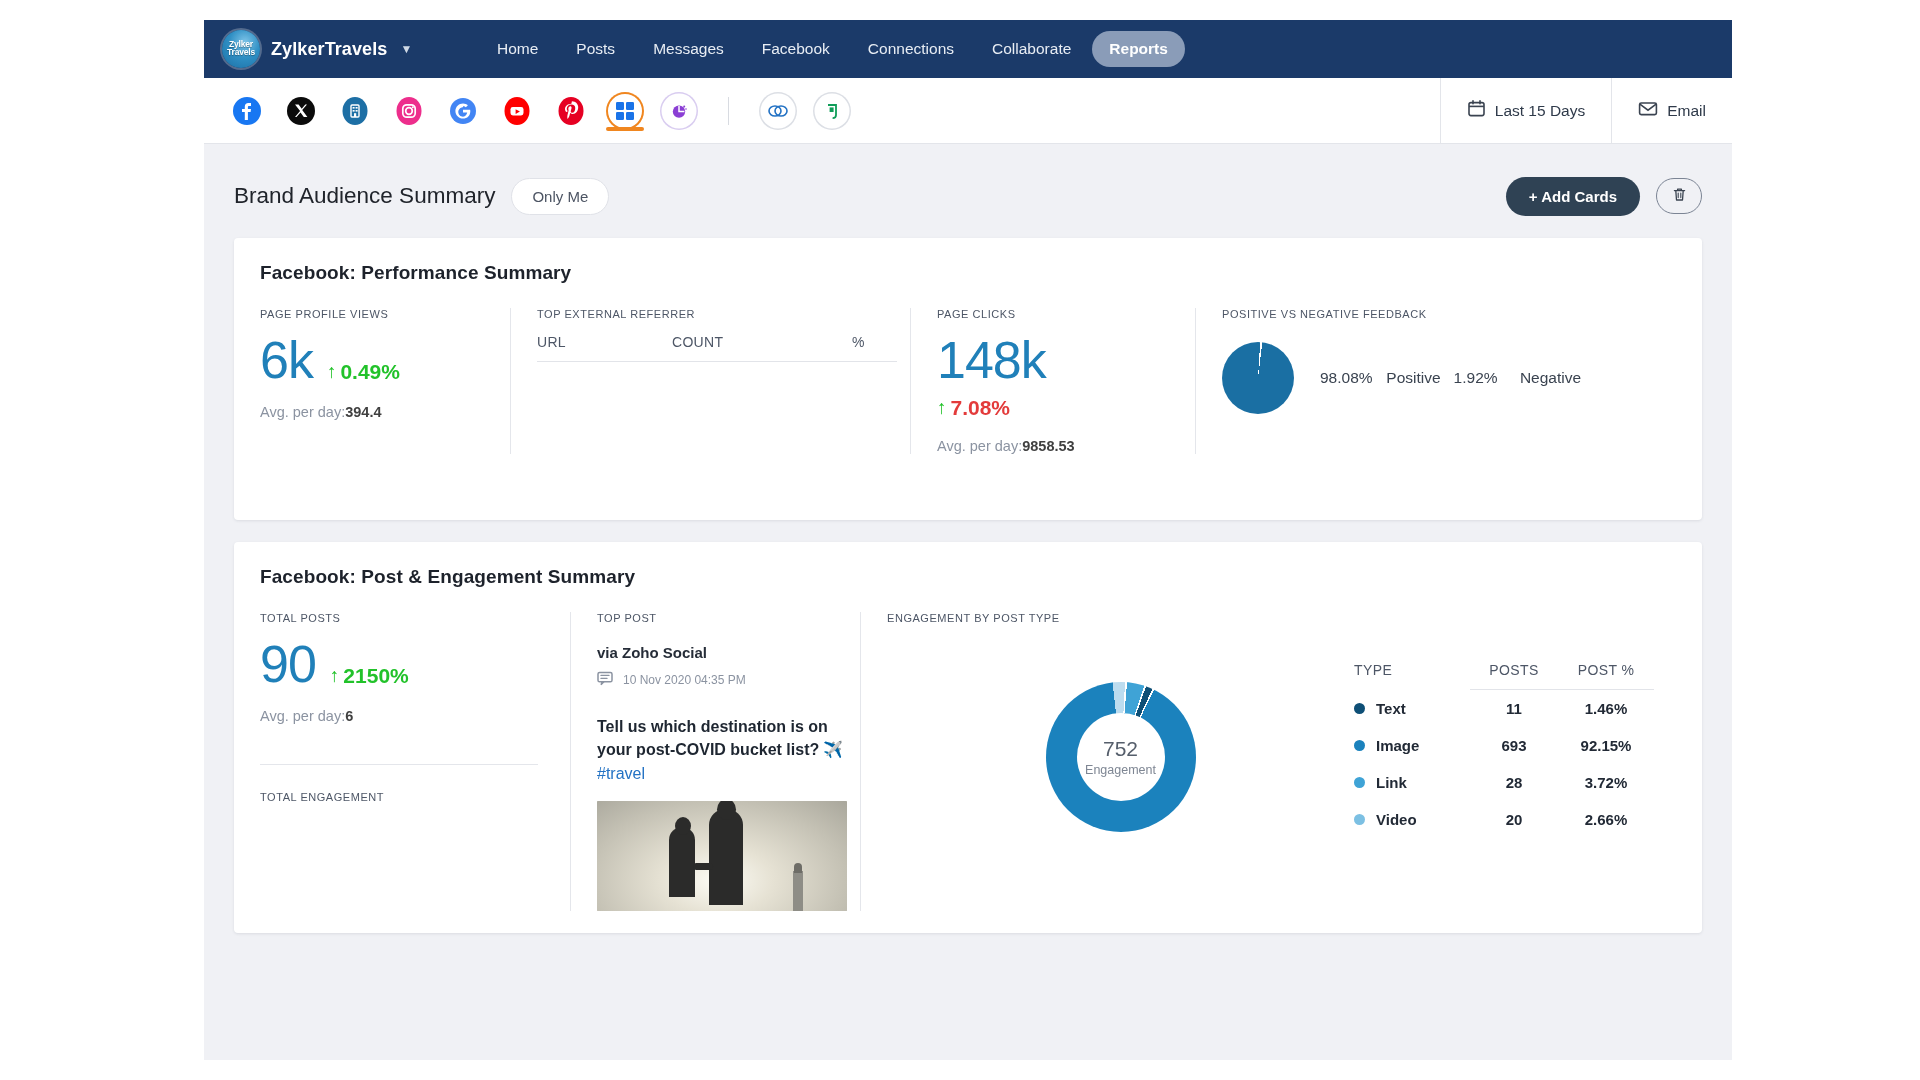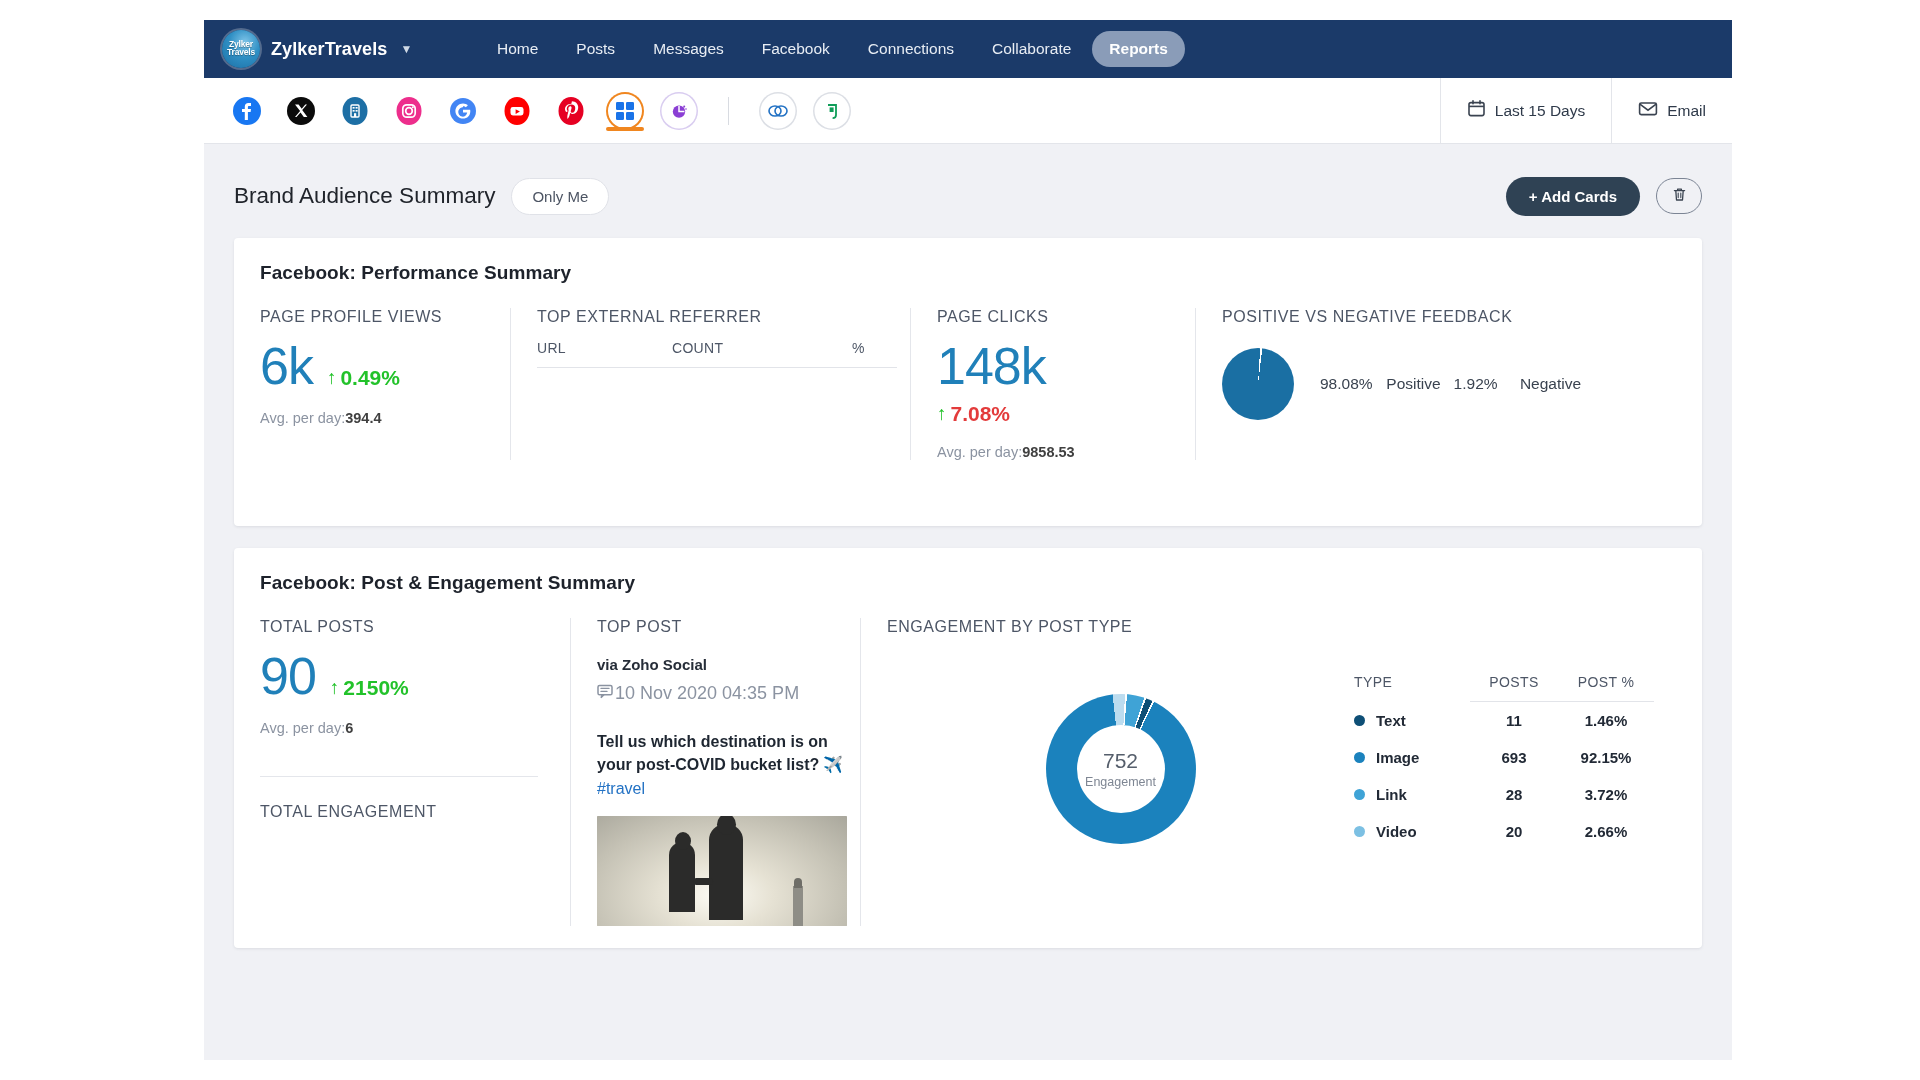--- a/index.html
+++ b/index.html
@@ -102,21 +102,21 @@
     background:#fff; border-radius:4px; box-shadow:0 1px 3px rgba(30,40,60,.10);
     padding: 24px 26px 22px 26px; margin-bottom:22px;
   }
   .card-title { font-size:19px; font-weight:700; color:#1d222b; letter-spacing:.1px; }
 
   .metric-row { display:flex; margin-top:24px; }
   .metric-col { padding-right:22px; }
   .metric-col.divided { border-left:1px solid #e4e6eb; padding-left:26px; }
 
   .metric-label {
-    font-size:16px; color:#4d5666; letter-spacing:.55px; font-weight:400;
+    font-size:11px; color:#4d5666; letter-spacing:.55px; font-weight:400;
     text-transform:uppercase; white-space:nowrap;
   }
   .big-row { display:flex; align-items:baseline; gap:14px; margin-top:14px; }
   .big-num { font-size:52px; color:#2080b9; font-weight:400; line-height:1; letter-spacing:-1px; }
   .delta { font-size:21px; font-weight:700; display:flex; align-items:center; gap:4px; }
   .delta .arrow { color:#22c22a; font-size:19px; }
   .delta.green { color:#22c22a; }
   .delta.red   { color:#e33b3b; }
   .avgline { margin-top:18px; font-size:14.5px; color:#8b93a1; }
   .avgline b { color:#404040; font-weight:700; }
@@ -174,21 +174,21 @@
   .tt-row { display:flex; align-items:center; font-size:15px; color:#222a36; font-weight:700; padding:10px 0; }
   .tt-type { width:116px; display:flex; align-items:center; gap:11px; }
   .tt-posts { width:88px; text-align:center; }
   .tt-pct { width:96px; text-align:center; }
   .tt-head .tt-type { font-weight:400; }
   .dot { width:11px; height:11px; border-radius:50%; flex:0 0 auto; }
   .tt-sep { height:1px; background:#e2e4e9; margin-left:116px; width:184px; }
 
   
   .post-meta { font-size:15px; color:#262d38; font-weight:700; margin-top:20px; }
-  .post-date { display:flex; align-items:center; gap:1px; font-size:18px; color:#8b93a1; margin-top:10px; }
+  .post-date { display:flex; align-items:center; gap:9px; font-size:12px; color:#8b93a1; margin-top:10px; }
   .post-text { font-size:16px; color:#1e2631; font-weight:700; line-height:1.46; margin-top:26px; width:250px; }
   .hashtag { color:#2372c4; font-weight:400; }
   .post-img {
     width:250px; height:110px; margin-top:16px; overflow:hidden; border-radius:1px;
     background: linear-gradient(170deg,#cfcec3 0%,#d8d4c6 40%,#b9b6ab 100%);
     position:relative;
   }
   .sky { position:absolute; inset:0;
     background: radial-gradient(ellipse at 48% 72%, #fdfcf5 0%, #e6e2d4 30%, #c4c1b4 70%, #a9a79c 100%); }
   .sil { position:absolute; background:#2b2b2a; }

